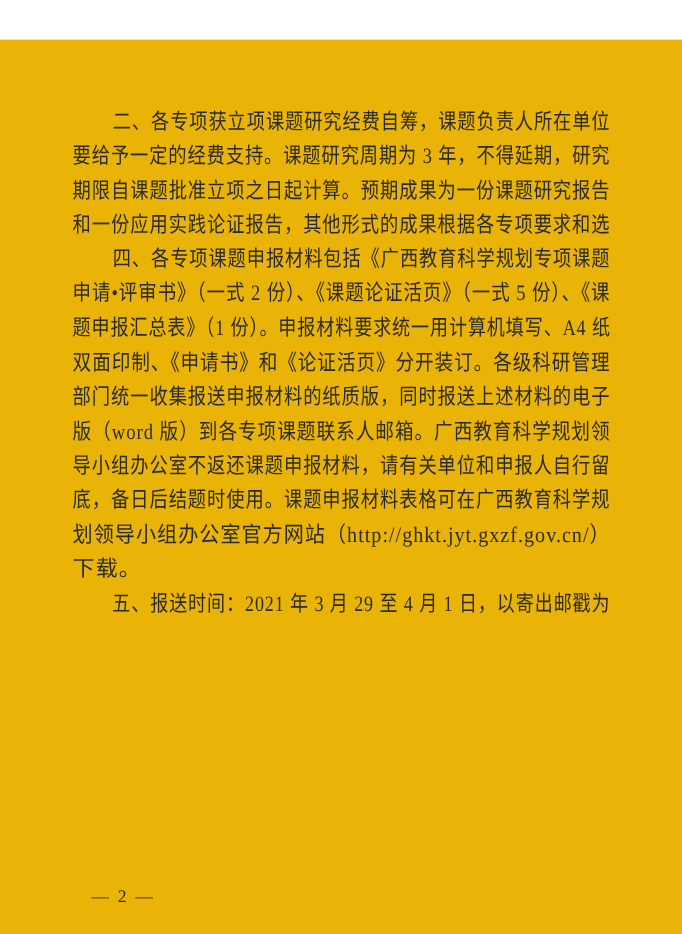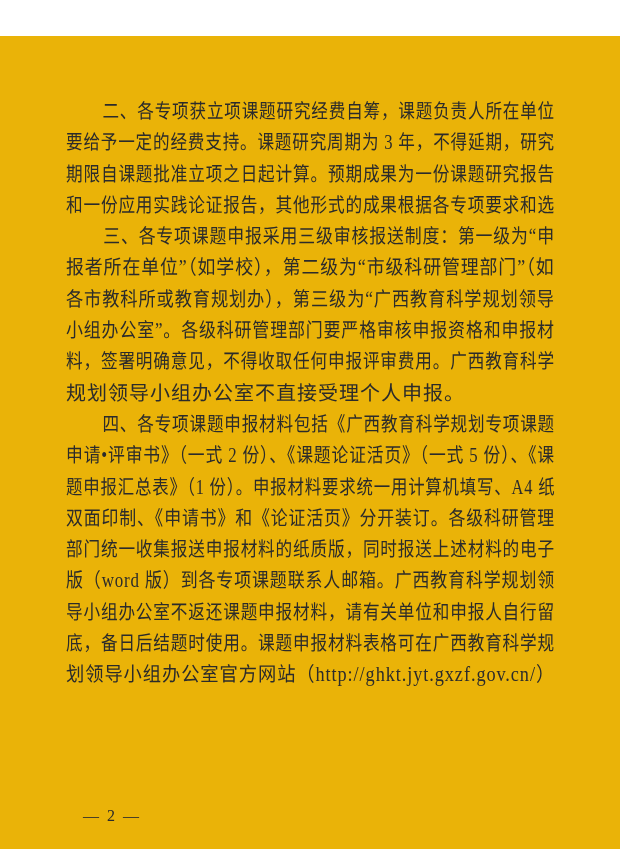--- a/index.html
+++ b/index.html
@@ -56,33 +56,29 @@
 
 <div class="sheet" style="background: #eab308; color: rgb(43, 43, 43); margin-top: 36px;">
   <div class="doc-text">
       <div class="paragraph">
         <div class="line first" style="transform-origin: left center; transform: scaleX(0.828814);">二、各专项获立项课题研究经费自筹，课题负责人所在单位</div>
         <div class="line" style="transform-origin: left center; transform: scaleX(0.828814);">要给予一定的经费支持。课题研究周期为 3 年，不得延期，研究</div>
         <div class="line" style="transform-origin: left center; transform: scaleX(0.831633);">期限自课题批准立项之日起计算。预期成果为一份课题研究报告</div>
         <div class="line" style="transform-origin: left center; transform: scaleX(0.831633);">和一份应用实践论证报告，其他形式的成果根据各专项要求和选</div>
       </div>
       <div class="paragraph">
-        <div class="line first" style="transform-origin: left center; transform: scaleX(0.84456);">三、各专项课题申报采用三级审核报送制度：第一级为“申</div>
-        <div class="line" style="transform-origin: left center; transform: scaleX(0.895604);">报者所在单位”（如学校），第二级为“市级科研管理部门”（如</div>
-        <div class="line" style="transform-origin: left center; transform: scaleX(0.862434);">各市教科所或教育规划办），第三级为“广西教育科学规划领导</div>
-        <div class="line" style="transform-origin: left center; transform: scaleX(0.847487);">小组办公室”。各级科研管理部门要严格审核申报资格和申报材</div>
-        <div class="line" style="transform-origin: left center; transform: scaleX(0.831633);">料，签署明确意见，不得收取任何申报评审费用。广西教育科学</div>
-        <div class="line short">规划领导小组办公室不直接受理个人申报。</div>
-      </div>
-      <div class="paragraph">
         <div class="line first" style="transform-origin: left center; transform: scaleX(0.828814);">四、各专项课题申报材料包括《广西教育科学规划专项课题</div>
         <div class="line" style="transform-origin: left center; transform: scaleX(0.840206);">申请•评审书》（一式 2 份）、《课题论证活页》（一式 5 份）、《课</div>
         <div class="line" style="transform-origin: left center; transform: scaleX(0.82047);">题申报汇总表》（1 份）。申报材料要求统一用计算机填写、A4 纸</div>
         <div class="line" style="transform-origin: left center; transform: scaleX(0.846021);">双面印制、《申请书》和《论证活页》分开装订。各级科研管理</div>
         <div class="line" style="transform-origin: left center; transform: scaleX(0.831633);">部门统一收集报送申报材料的纸质版，同时报送上述材料的电子</div>
         <div class="line" style="transform-origin: left center; transform: scaleX(0.848958);">版（word 版）到各专项课题联系人邮箱。广西教育科学规划领</div>
         <div class="line" style="transform-origin: left center; transform: scaleX(0.831633);">导小组办公室不返还课题申报材料，请有关单位和申报人自行留</div>
         <div class="line" style="transform-origin: left center; transform: scaleX(0.831633);">底，备日后结题时使用。课题申报材料表格可在广西教育科学规</div>
         <div class="line" style="transform-origin: left center; transform: scaleX(0.914019);">划领导小组办公室官方网站（http://ghkt.jyt.gxzf.gov.cn/）</div>
+        <div class="line short">下载。</div>
+      </div>
+      <div class="paragraph">
+        <div class="line first" style="transform-origin: left center; transform: scaleX(0.82047);">五、报送时间：2021 年 3 月 29 至 4 月 1 日，以寄出邮戳为</div>
       </div>
     </div>
   <div class="page-number">— 2 —</div>
 </div>
 
 </body></html>

